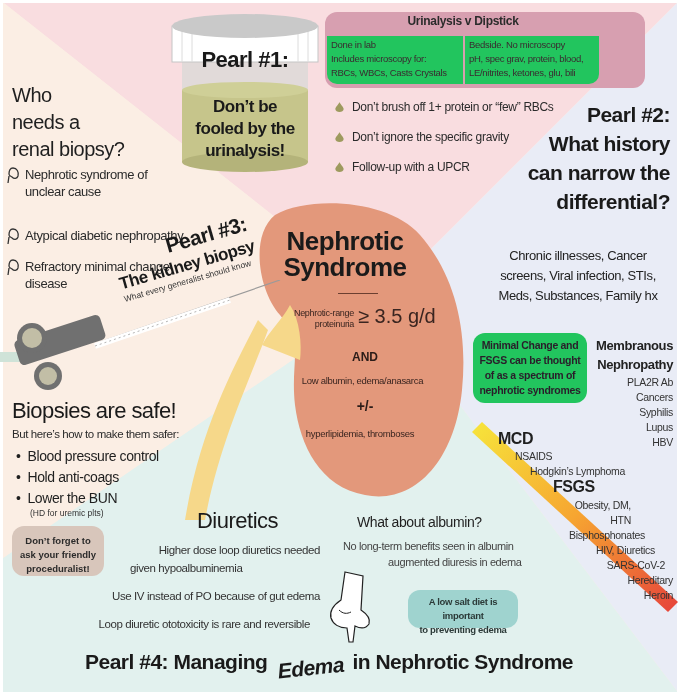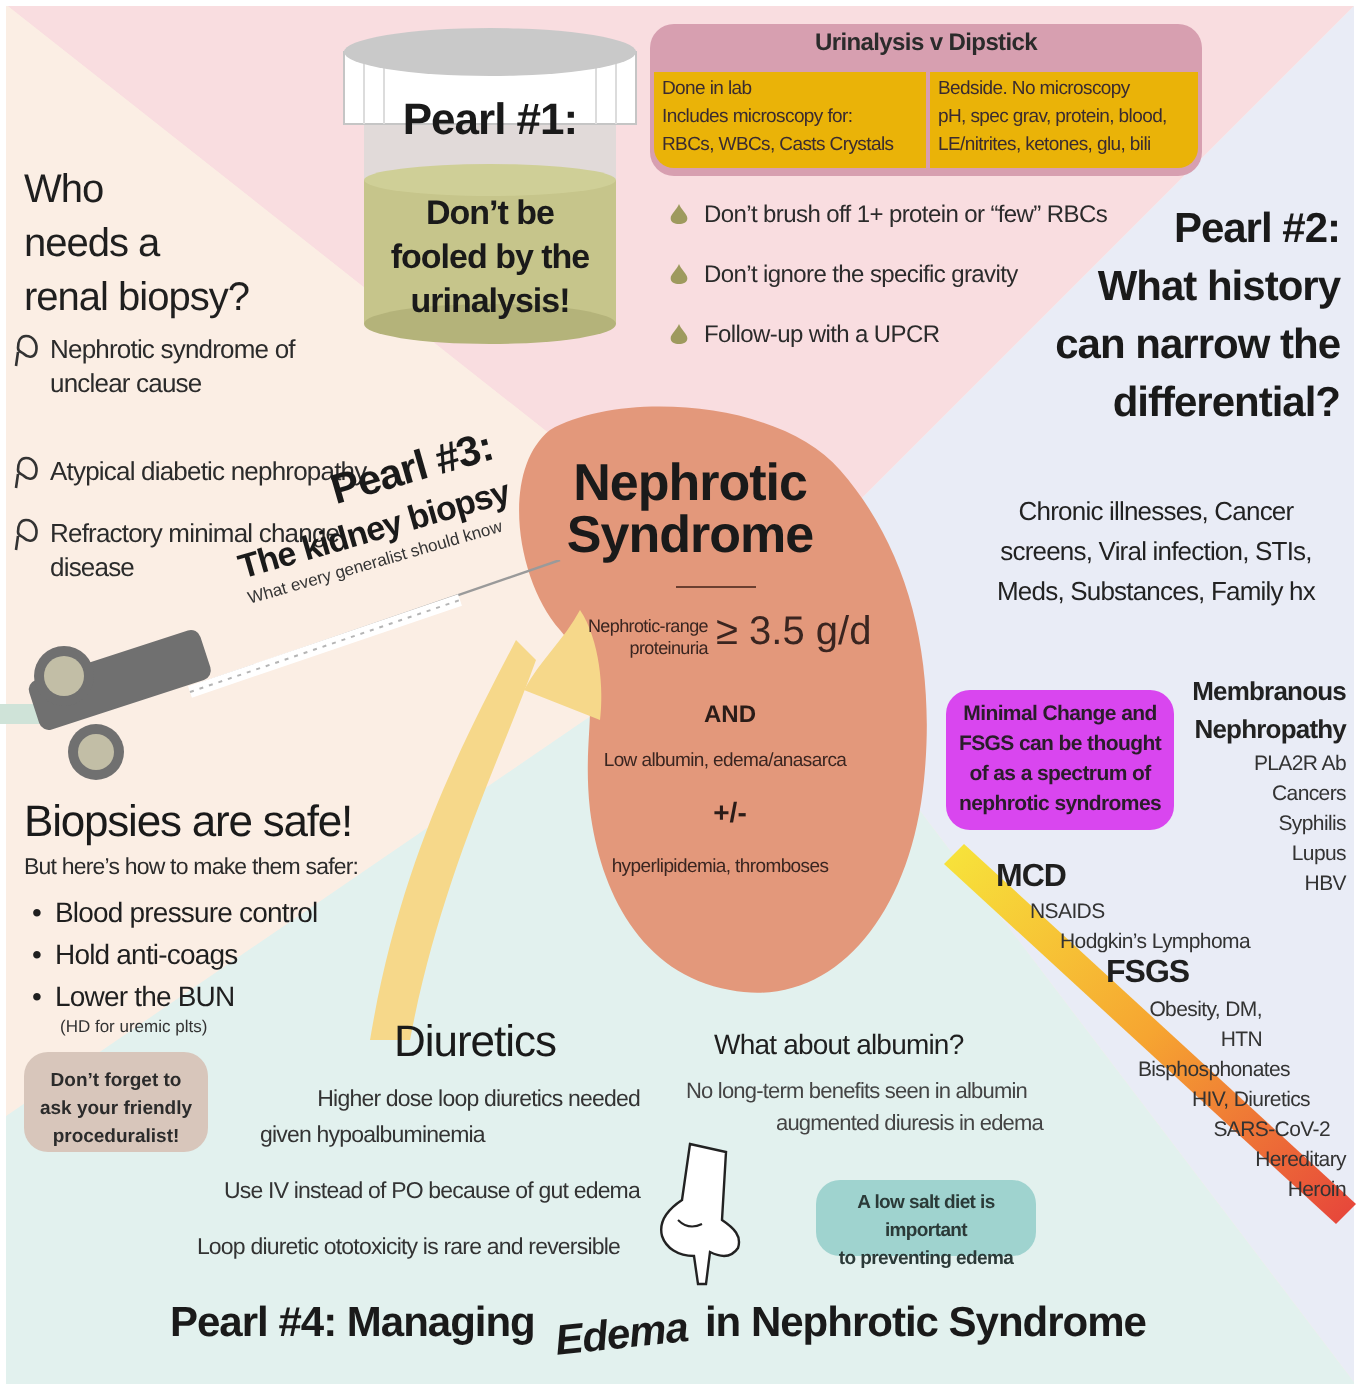--- a/index.html
+++ b/index.html
@@ -4,23 +4,23 @@
 <style>
   html,body{margin:0;padding:0;}
   body{width:680px;height:695px;overflow:hidden;background:#ffffff;font-family:"Liberation Sans",sans-serif;color:#222;}
   .stage{position:relative;width:680px;height:695px;overflow:hidden;}
   .bg{position:absolute;left:0;top:0;width:680px;height:695px;}
   .abs{position:absolute;}
   .bold{font-weight:bold;}
   .t-right{text-align:right;}
   .t-center{text-align:center;}
   
-  .ua-box{position:absolute;left:325px;top:12px;width:276px;height:76px;background:#d79fb0;border-radius:12px;}
+  .ua-box{position:absolute;left:325px;top:12px;width:320px;height:76px;background:#d79fb0;border-radius:12px;}
   .ua-title{position:absolute;left:0;top:2px;width:276px;text-align:center;font-size:12px;font-weight:bold;color:#2b2b2b;letter-spacing:-0.3px;}
-  .ua-col{position:absolute;top:24px;height:48px;background:#eab308;font-size:9.5px;line-height:14px;color:#3a2b30;padding:2px 4px;box-sizing:border-box;letter-spacing:-0.3px;}
+  .ua-col{position:absolute;top:24px;height:48px;background:#22c55e;font-size:9.5px;line-height:14px;color:#3a2b30;padding:2px 4px;box-sizing:border-box;letter-spacing:-0.3px;}
   .ua-left{left:2px;width:136px;border-radius:0 0 0 10px;}
   .ua-right{left:140px;width:134px;border-radius:0 0 10px 0;}
   .bullet-row{position:absolute;left:335px;font-size:12px;color:#2b2b2b;letter-spacing:-0.3px;white-space:nowrap;}
   .drop{display:inline-block;width:9px;height:10px;margin-right:8px;vertical-align:-1px;}
   .h-big{font-weight:bold;color:#1a1a1a;letter-spacing:-0.5px;}
   .kid-list{position:absolute;left:6px;font-size:13px;line-height:17px;color:#2b2b2b;letter-spacing:-0.4px;}
   .kid-ico{display:inline-block;width:14px;height:18px;vertical-align:top;margin-right:5px;}
   .pill{position:absolute;border-radius:12px;text-align:center;}
 </style>
 </head>
@@ -170,21 +170,21 @@
     <div>What history</div>
     <div>can narrow the</div>
     <div>differential?</div>
   </div>
   <div class="abs t-center" style="left:478px;top:246px;width:200px;font-size:13px;line-height:20px;color:#222;letter-spacing:-0.4px;">
     <div>Chronic illnesses, Cancer</div>
     <div>screens, Viral infection, STIs,</div>
     <div>Meds, Substances, Family hx</div>
   </div>
 
-  <div class="pill" style="left:473px;top:333px;width:114px;height:70px;background:#d946ef;font-size:10.5px;line-height:15px;font-weight:bold;color:#2a1d2a;padding-top:5px;box-sizing:border-box;letter-spacing:-0.3px;margin-top:12px;">
+  <div class="pill" style="left:473px;top:333px;width:114px;height:70px;background:#22c55e;font-size:10.5px;line-height:15px;font-weight:bold;color:#2a1d2a;padding-top:5px;box-sizing:border-box;letter-spacing:-0.3px;">
     <div>Minimal Change and</div>
     <div>FSGS can be thought</div>
     <div>of as a spectrum of</div>
     <div>nephrotic syndromes</div>
   </div>
 
   <div class="abs t-right" style="left:585px;top:336px;width:88px;font-size:13px;line-height:19px;font-weight:bold;color:#222;letter-spacing:-0.4px;">
     <div>Membranous</div>
     <div>Nephropathy</div>
   </div>

